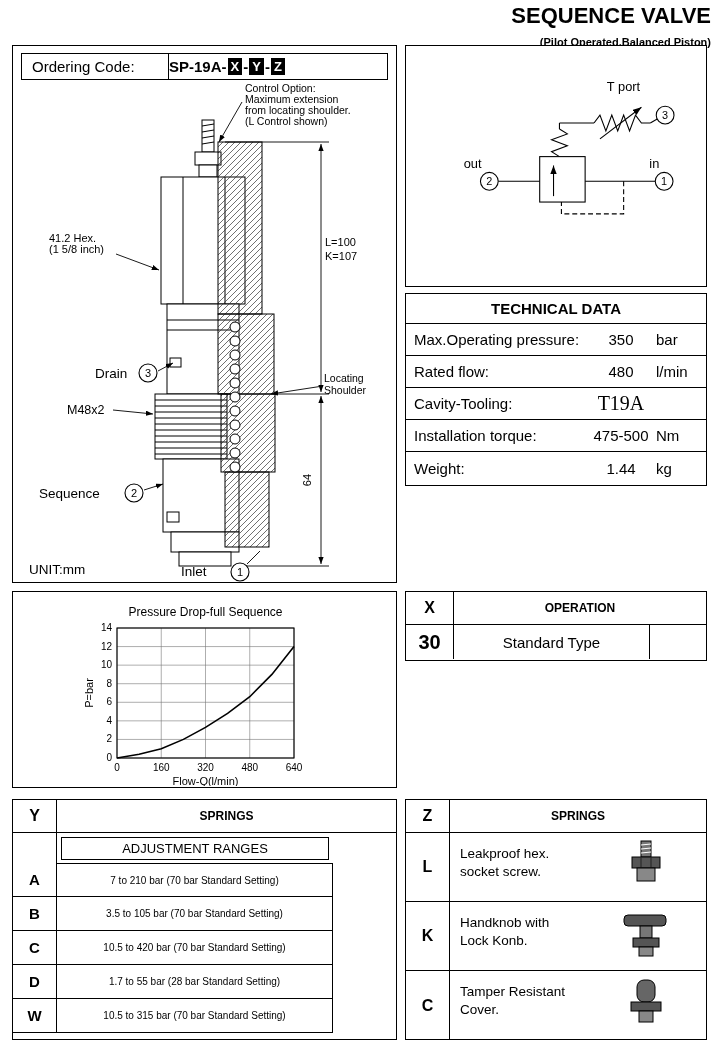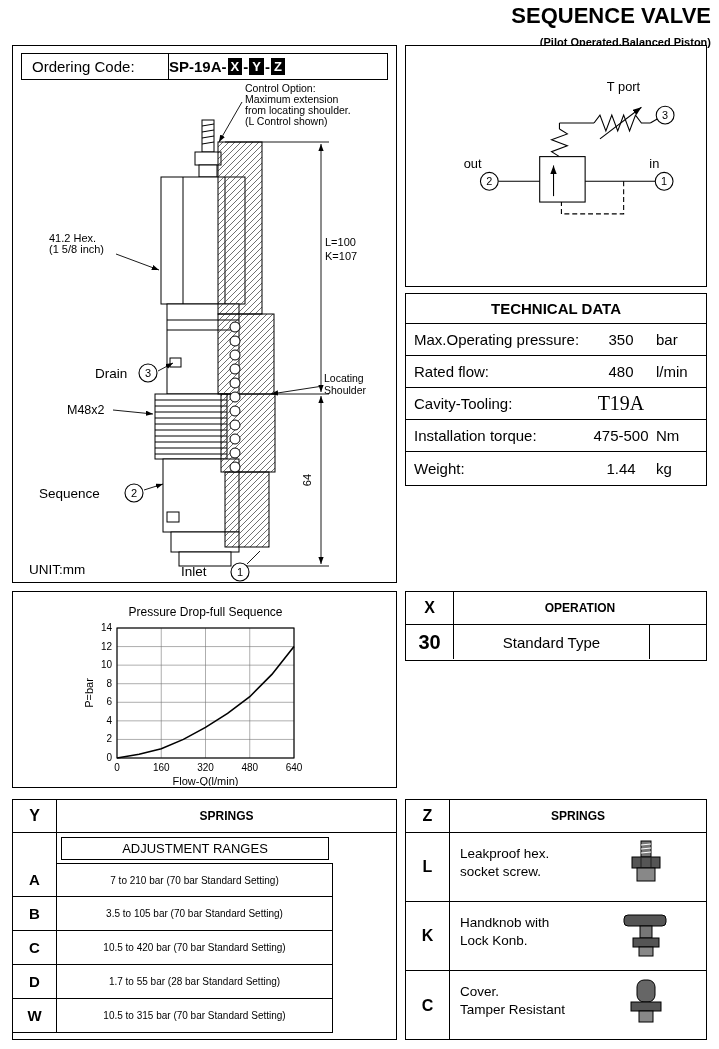--- a/index.html
+++ b/index.html
@@ -380,22 +380,22 @@
         <rect x="26" y="19" width="12" height="12" fill="#777"></rect>
         <rect x="19" y="31" width="26" height="9" fill="#555"></rect>
         <rect x="25" y="40" width="14" height="9" fill="#888"></rect>
       </g>
     </svg>
   </div>
 
   <div class="opt-row">
     <div class="opt-code">C</div>
     <div class="opt-body">
+      <div>Tamper Resistant</div>
       <div>Cover.</div>
-      <div>Tamper Resistant</div>
     </div>
     <svg class="opt-icon" width="64" height="56" viewBox="0 0 64 56">
       <g stroke="#000" stroke-width="1">
         <rect x="23" y="4" width="18" height="22" rx="7" fill="#666"></rect>
         <rect x="17" y="26" width="30" height="9" fill="#555"></rect>
         <rect x="25" y="35" width="14" height="11" fill="#888"></rect>
       </g>
     </svg>
   </div>
 </div>

